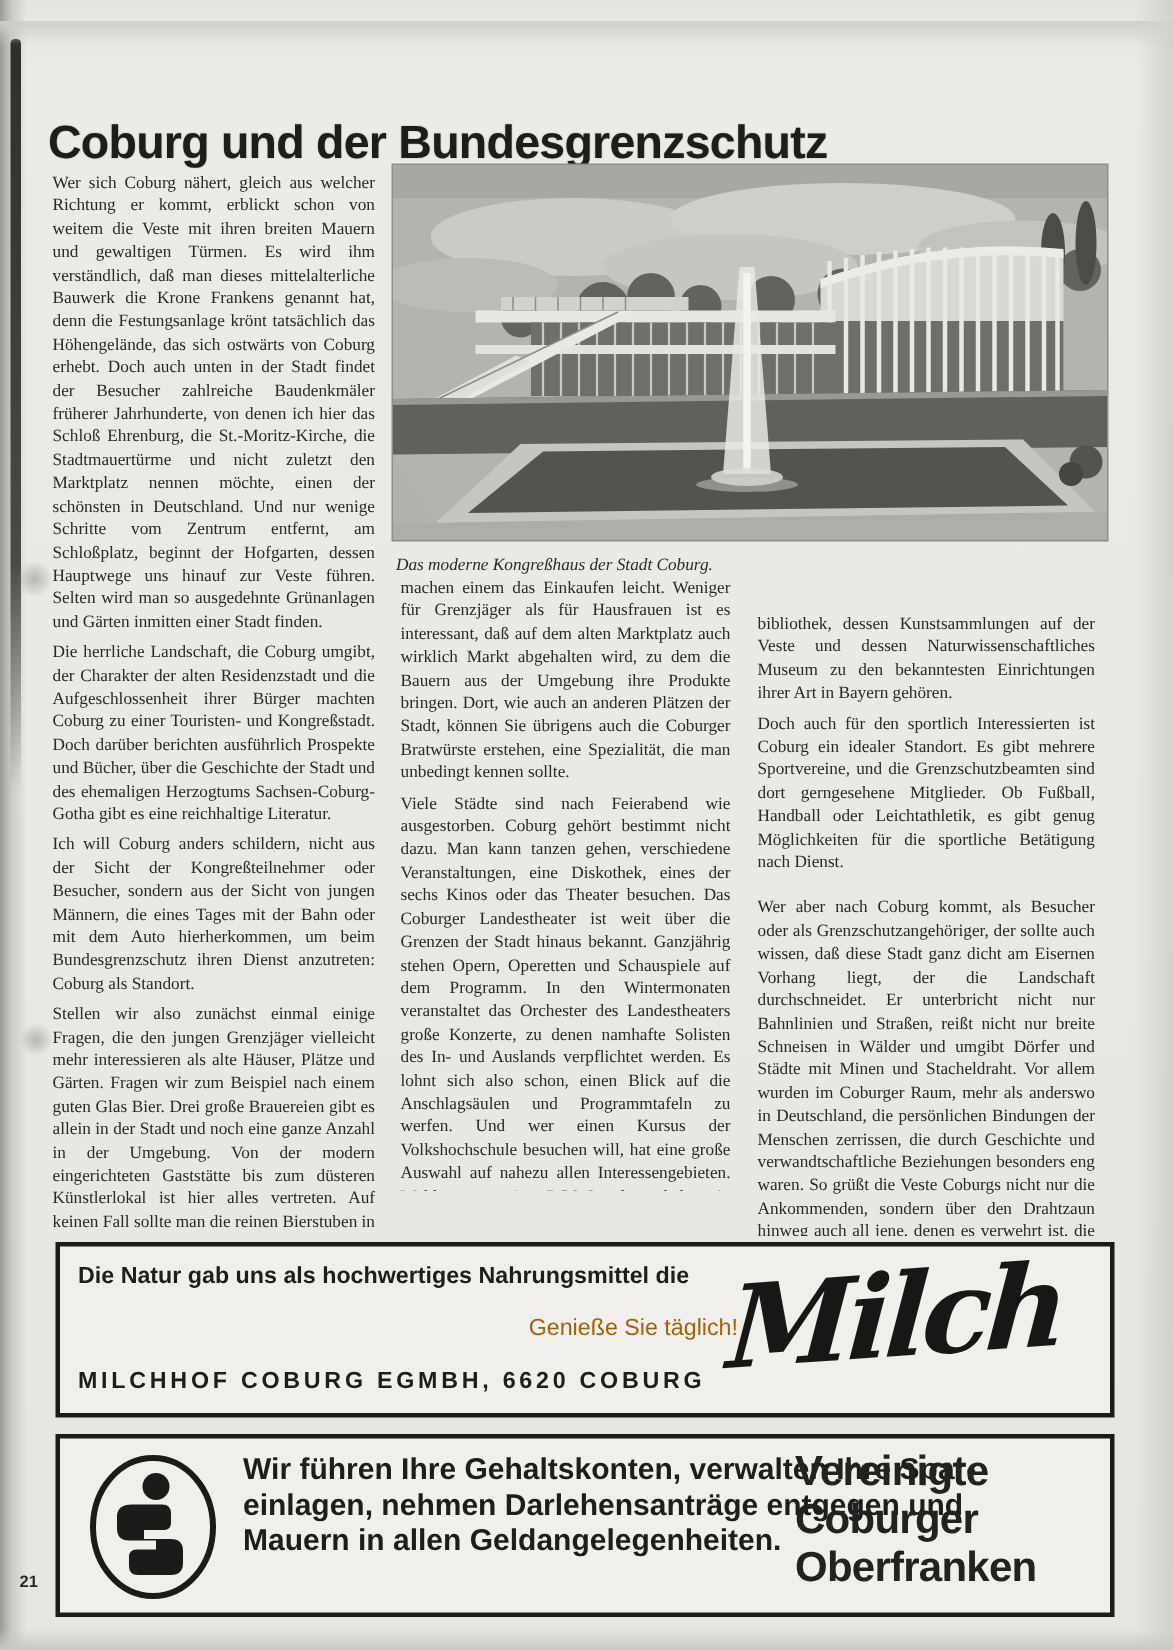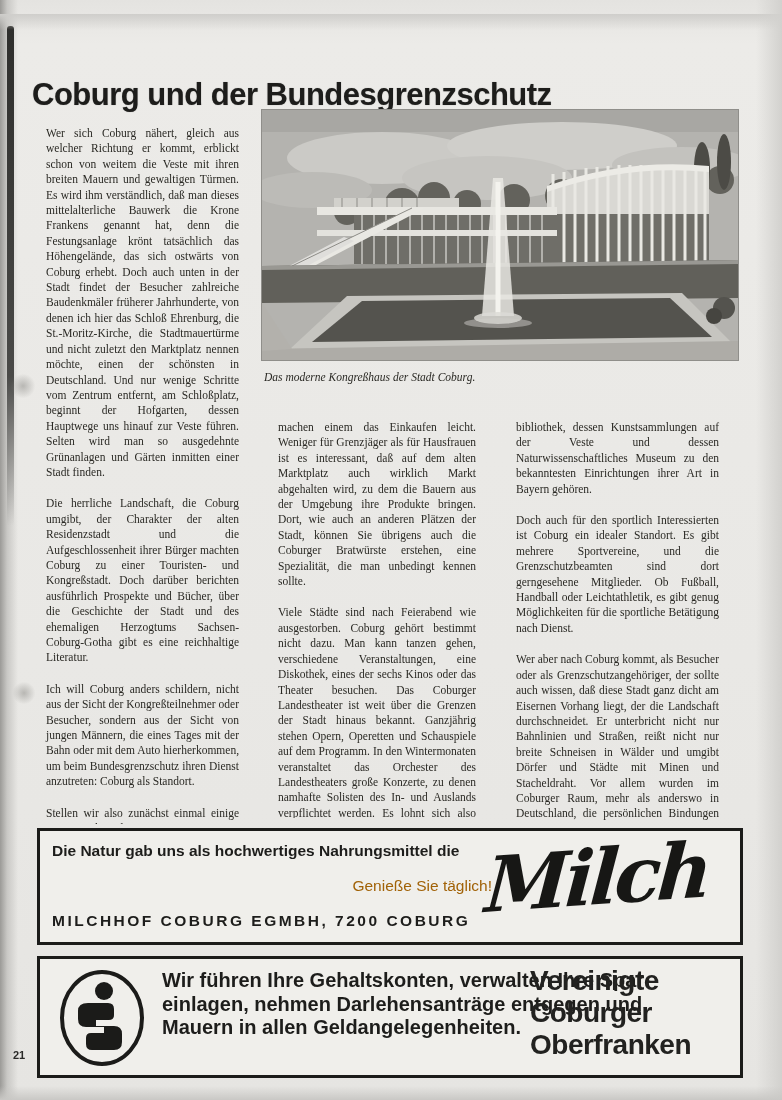--- a/index.html
+++ b/index.html
@@ -30,24 +30,24 @@
     font-family:"Liberation Sans", sans-serif;font-weight:bold;
     font-size:31px;letter-spacing:-0.5px;color:#1d1d1b;
     text-shadow:0 0 1px rgba(0,0,0,.35);
   }
 
   .col{
     position:absolute;overflow:hidden;
     font-size:11.5px;line-height:15.4px;color:#2a2924;
     text-align:justify;
   }
-  .col p{margin:16px;}
+  .col p{margin:5px;}
   .col p.gap{margin-top:15px;}
   #col1{left:30px;top:110px;width:225px;height:714px;}
-  #col2{left:262px;top:404px;width:230px;height:414px;}
+  #col2{left:262px;top:380px;width:230px;height:414px;}
   #col3{left:500px;top:404px;width:235px;height:420px;}
 
   .photo{
     position:absolute;left:262px;top:110px;width:476px;height:250px;
     background:#b6b5b1;outline:1px solid #8f8e8a;
   }
   .caption{
     position:absolute;left:264px;top:371px;width:470px;
     font-style:italic;font-size:11.5px;color:#2a2924;
   }
@@ -221,21 +221,21 @@
   <div class="col" id="col3">
     <p>bibliothek, dessen Kunstsammlungen auf der Veste und dessen Naturwissenschaftliches Museum zu den bekanntesten Einrichtungen ihrer Art in Bayern gehören.</p>
     <p>Doch auch für den sportlich Interessierten ist Coburg ein idealer Standort. Es gibt mehrere Sportvereine, und die Grenzschutzbeamten sind dort gerngesehene Mitglieder. Ob Fußball, Handball oder Leichtathletik, es gibt genug Möglichkeiten für die sportliche Betätigung nach Dienst.</p>
     <p class="gap">Wer aber nach Coburg kommt, als Besucher oder als Grenzschutzangehöriger, der sollte auch wissen, daß diese Stadt ganz dicht am Eisernen Vorhang liegt, der die Landschaft durchschneidet. Er unterbricht nicht nur Bahnlinien und Straßen, reißt nicht nur breite Schneisen in Wälder und umgibt Dörfer und Städte mit Minen und Stacheldraht. Vor allem wurden im Coburger Raum, mehr als anderswo in Deutschland, die persönlichen Bindungen der Menschen zerrissen, die durch Geschichte und verwandtschaftliche Beziehungen besonders eng waren. So grüßt die Veste Coburgs nicht nur die Ankommenden, sondern über den Drahtzaun hinweg auch all jene, denen es verwehrt ist, die schöne Stadt zu besuchen.</p>
 
   </div>
 
   <div class="adbox" id="ad-milch">
     <div class="milch-l1">Die Natur gab uns als hochwertiges Nahrungsmittel die</div>
     <div class="milch-l2">Genieße Sie täglich!</div>
-    <div class="milch-l3">MILCHHOF COBURG EGMBH, 7200 COBURG</div>
+    <div class="milch-l3">MILCHHOF COBURG EGMBH, 6620 COBURG</div>
     <div class="milch-brand">Milch</div>
   </div>
 
   <div class="adbox" id="ad-spk">
     <svg class="spk-logo" viewBox="0 0 88 98">
       <ellipse cx="44" cy="49" rx="40" ry="46" fill="none" stroke="#1b1b19" stroke-width="4"></ellipse>
       <circle cx="46" cy="22" r="9" fill="#1b1b19"></circle>
       <path d="M30,34 h20 q6,0 6,6 v6 q0,5 -5,5 h-13 v6 h18 q8,0 8,8 v8 q0,8 -8,8 h-22 q-6,0 -6,-6 v-6 q0,-5 5,-5 h13 v-6 h-18 q-8,0 -8,-8 v-8 q0,-8 10,-8 Z" fill="#1b1b19"></path>
     </svg>
     <div class="spk-text">

